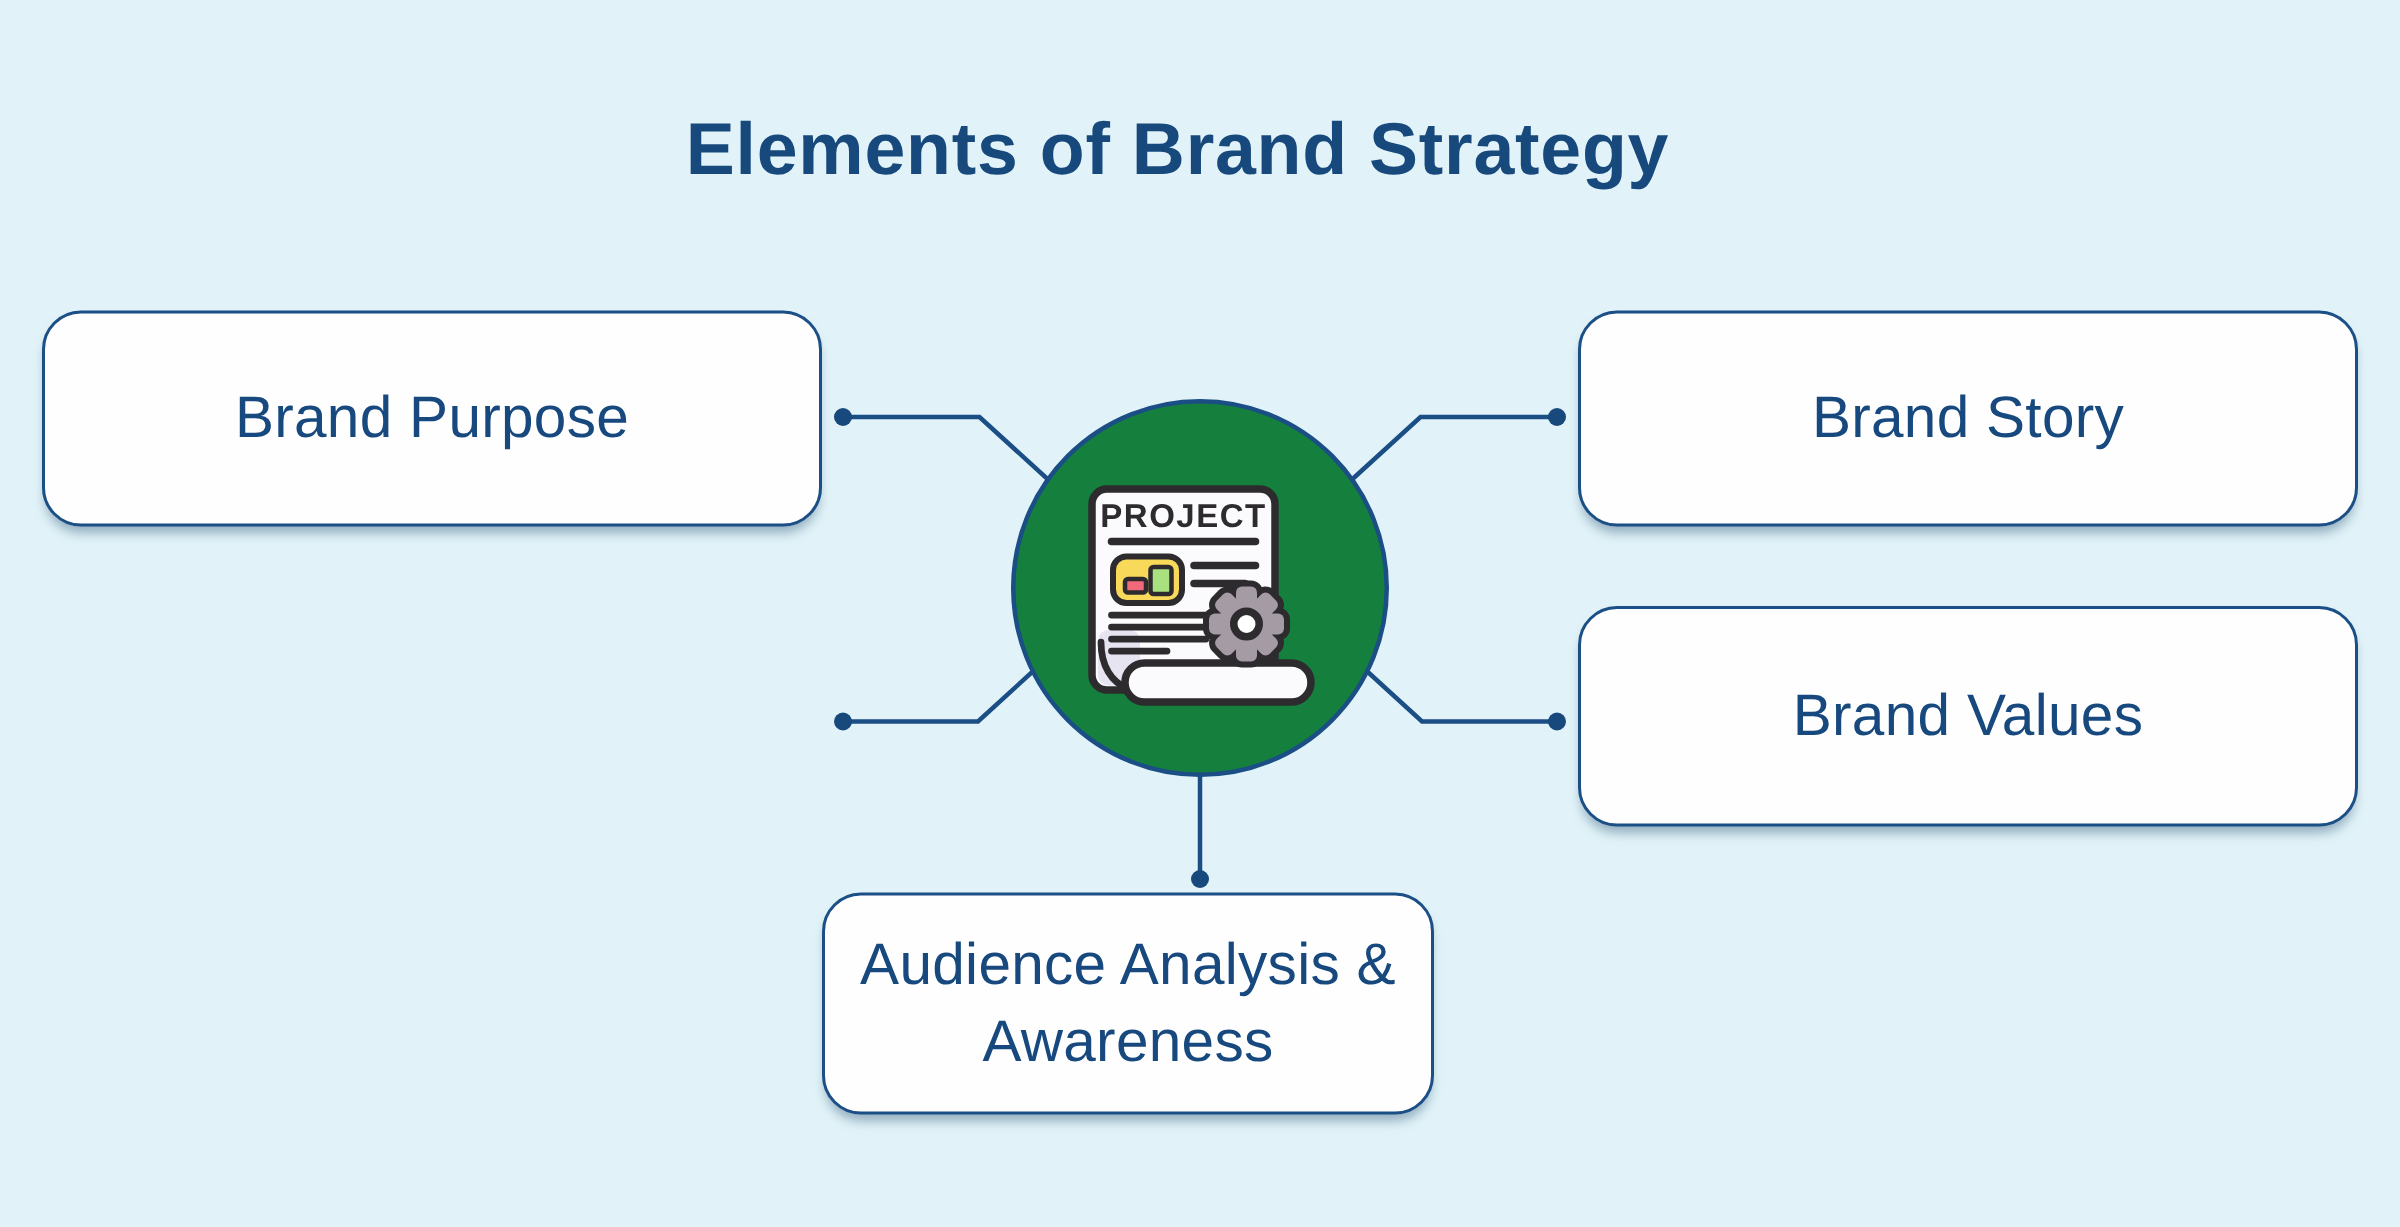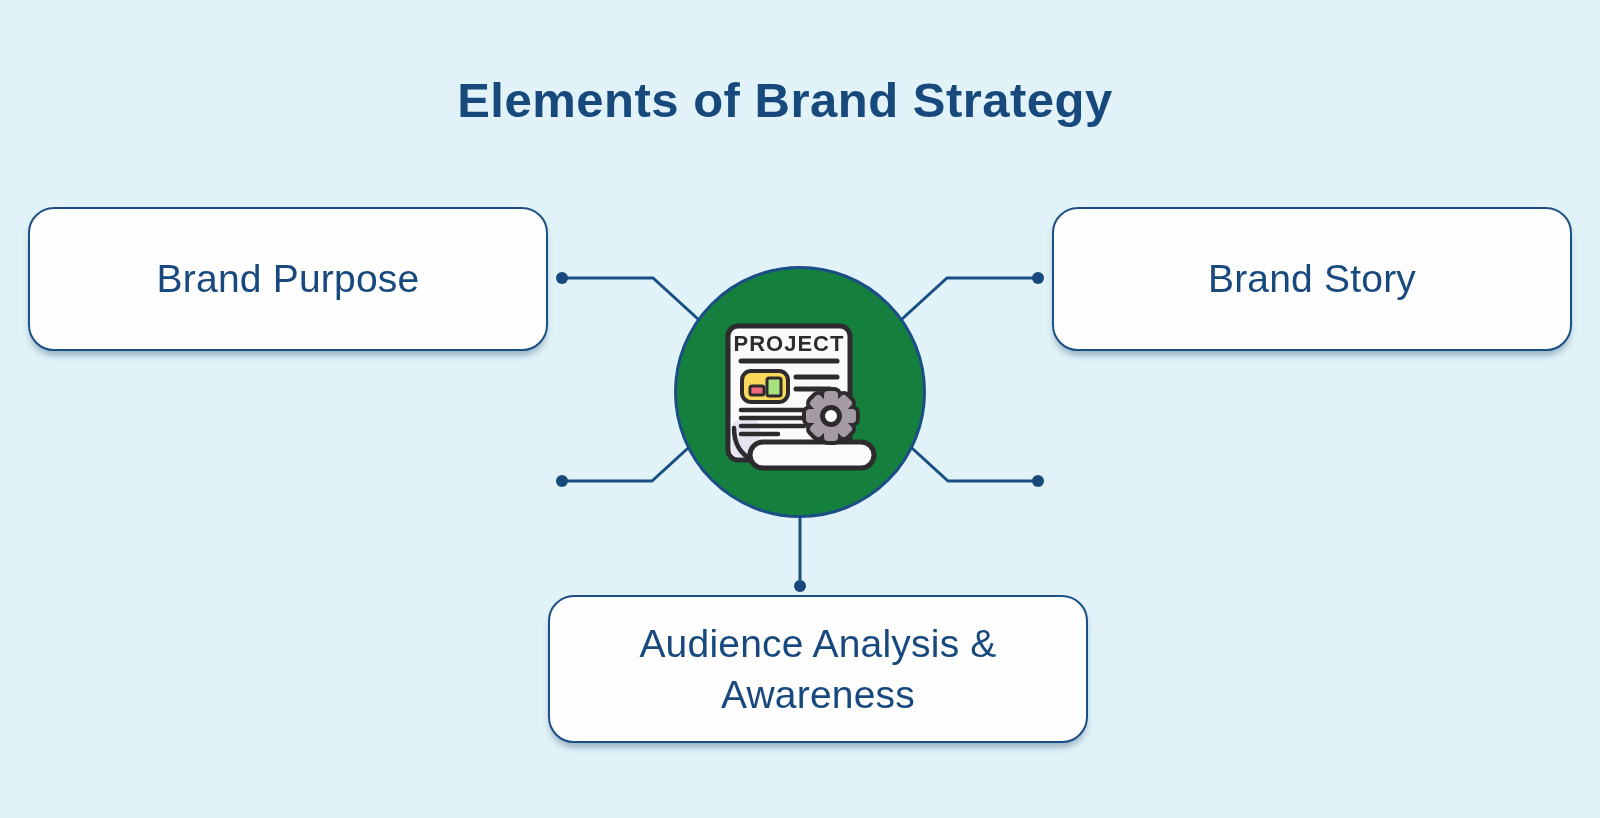--- a/index.html
+++ b/index.html
@@ -18,21 +18,21 @@
     position:absolute;display:flex;align-items:center;justify-content:center;
     background:#fefeff;border:2.5px solid #1b4f86;border-radius:26px;
     box-shadow:0 6px 7px -2px rgba(84,119,146,.55);
     color:#17497e;font-size:39px;font-weight:500;letter-spacing:.2px;
     text-align:center;line-height:1.32;box-sizing:border-box;
   }
   .node-brand-purpose    {left:28px;  top:207px; width:520px; height:144px;}
   .node-brand-consistency{left:28px;  top:404px; width:520px; height:147px;}
   .node-brand-story      {left:1052px;top:207px; width:520px; height:144px;}
   .node-brand-values     {left:1052px;top:404px; width:520px; height:147px;}
-  .node-audience         {left:548px; top:595px; width:540px; height:148px;}
+  .node-audience         {left:548px; top:595px; width:408px; height:148px;}
   .node-audience .node-label{max-width:420px;}
   .center-circle{
     position:absolute;left:674px;top:266px;width:246px;height:246px;
     background:#15803d;border:3px solid #1a4e85;border-radius:50%;
   }
   .center-icon{position:absolute;left:43px;top:43px;}
 </style>
 </head>
 <body>
 
@@ -113,17 +113,20 @@
       </g>
     </svg>
   </div>
 
   <div class="node node-brand-purpose">
     <span class="node-label">Brand Purpose</span>
   </div>
   <div class="node node-brand-story">
     <span class="node-label">Brand Story</span>
   </div>
+  <div class="node node-brand-values">
+    <span class="node-label">Brand Values</span>
+  </div>
   <div class="node node-audience">
     <span class="node-label">Audience Analysis &amp; Awareness</span>
   </div>
 
 </div>
 
 </body></html>

